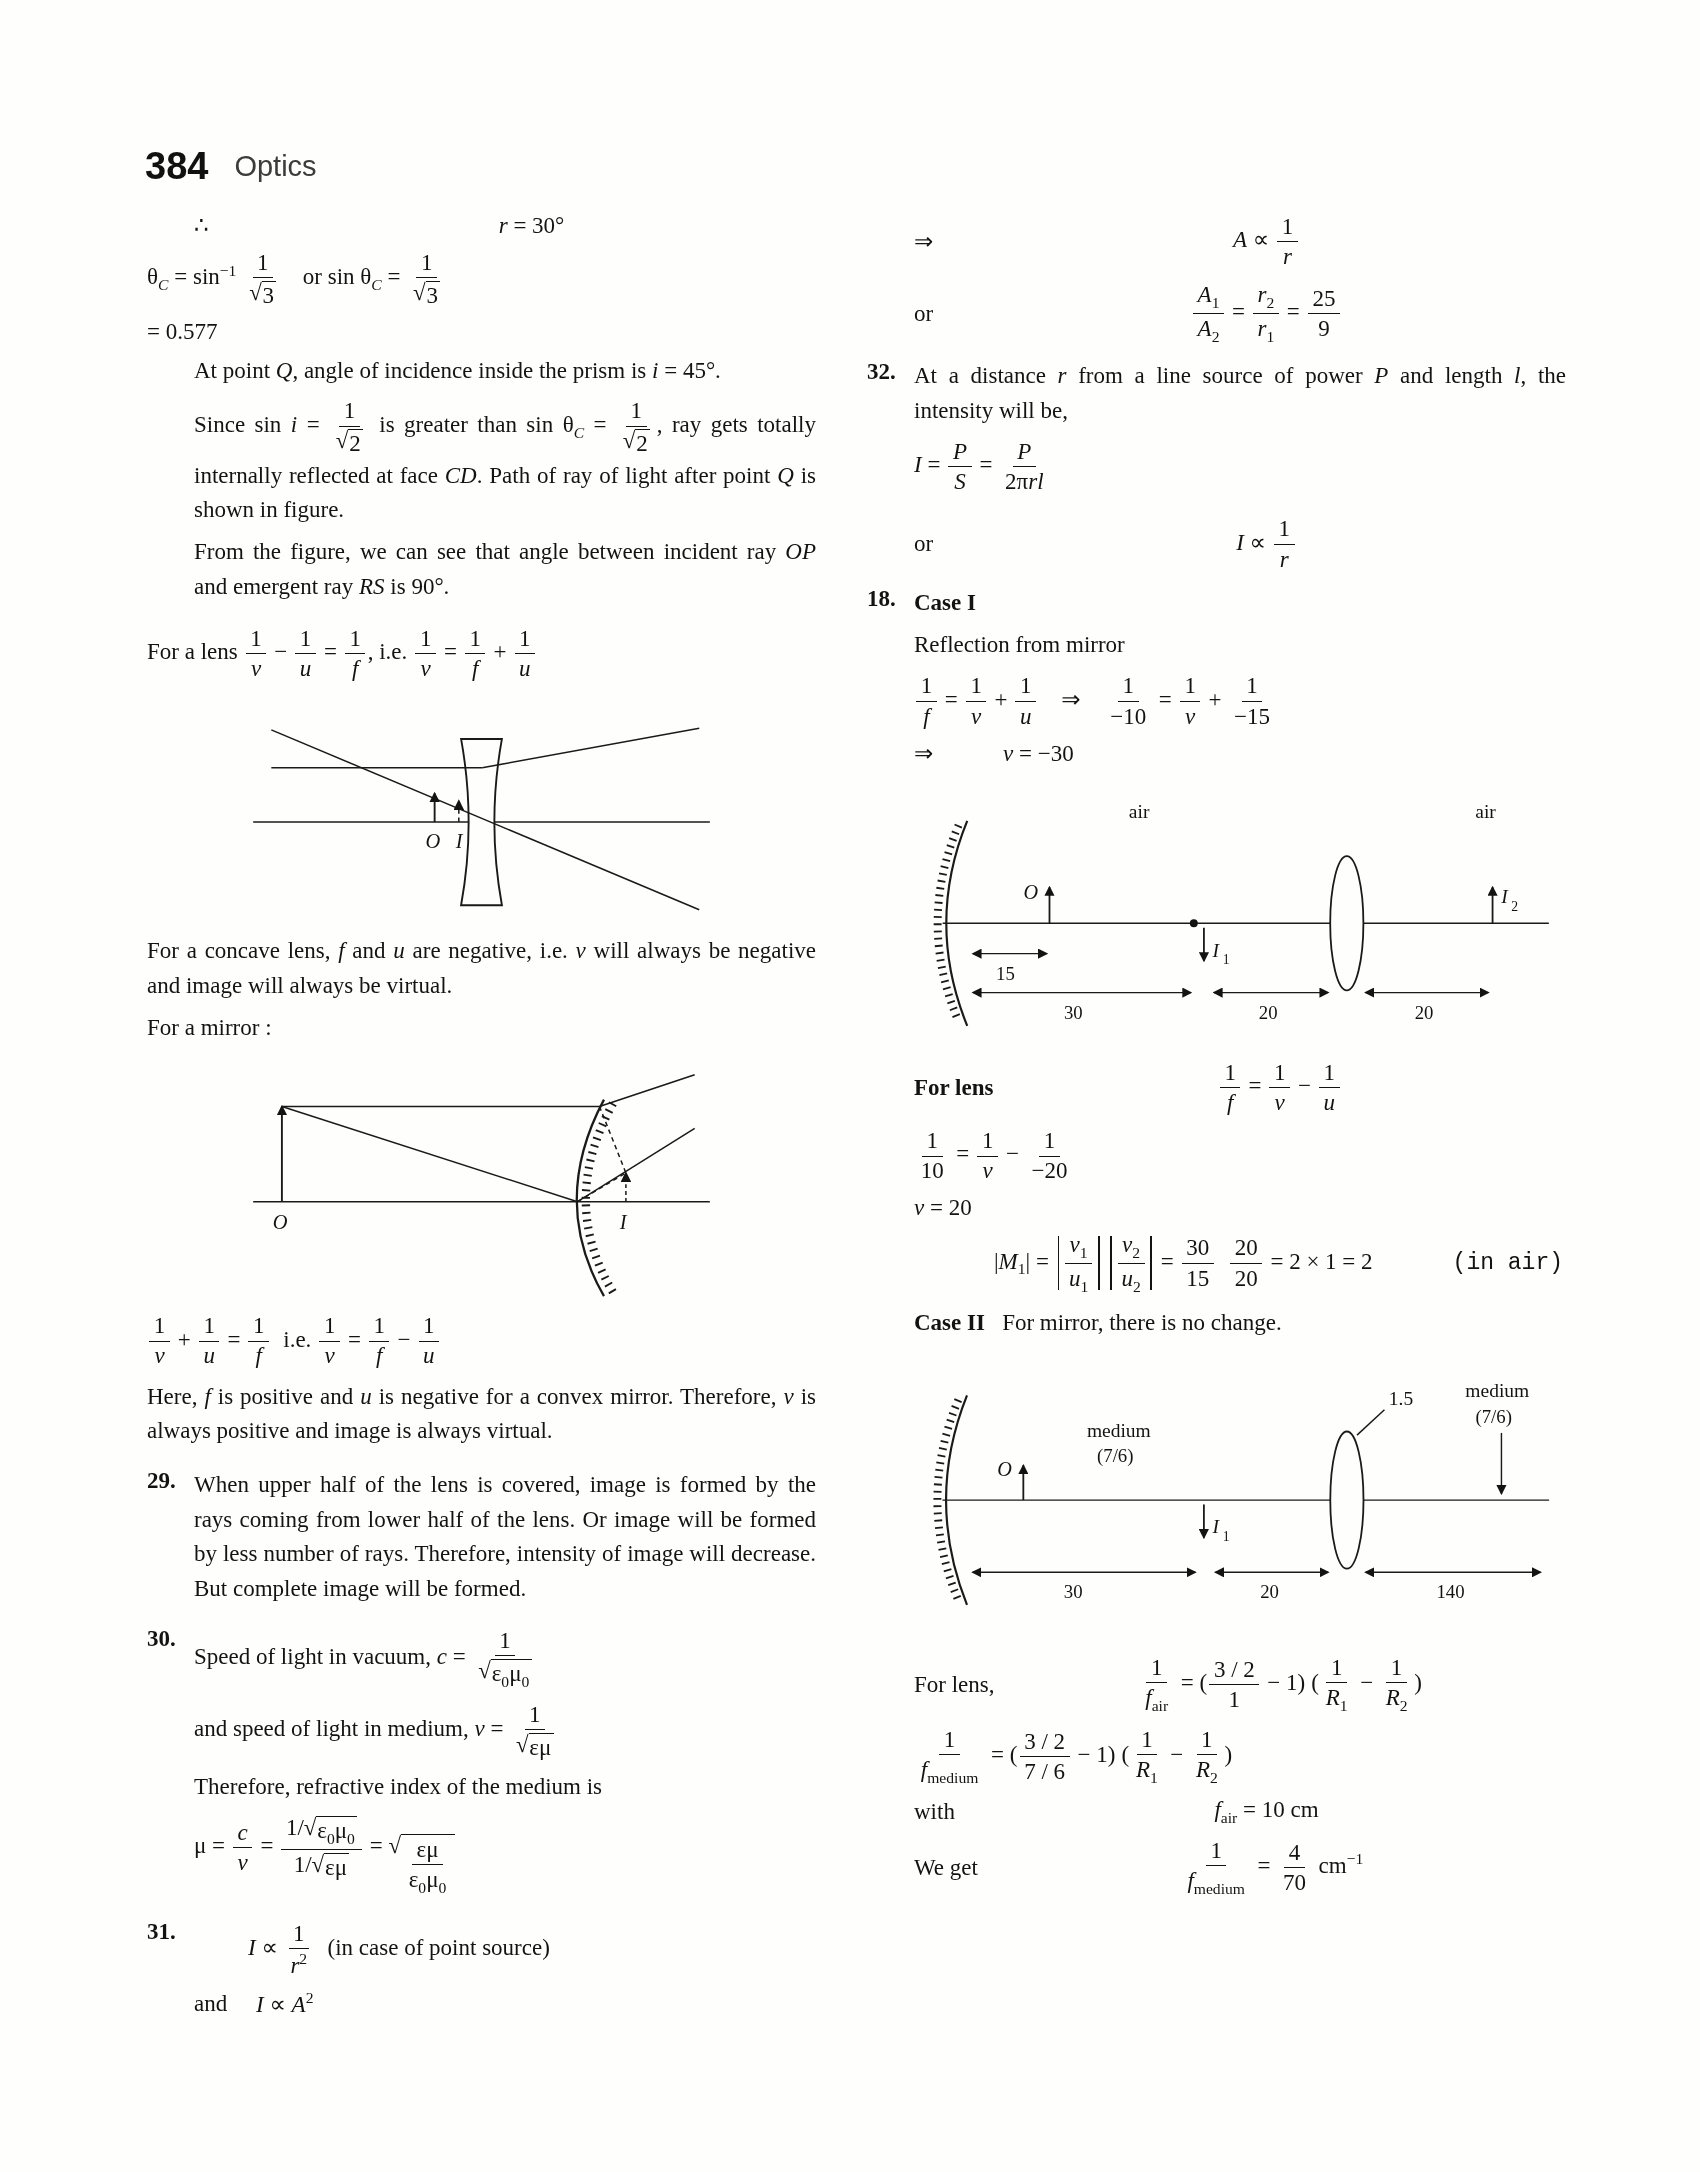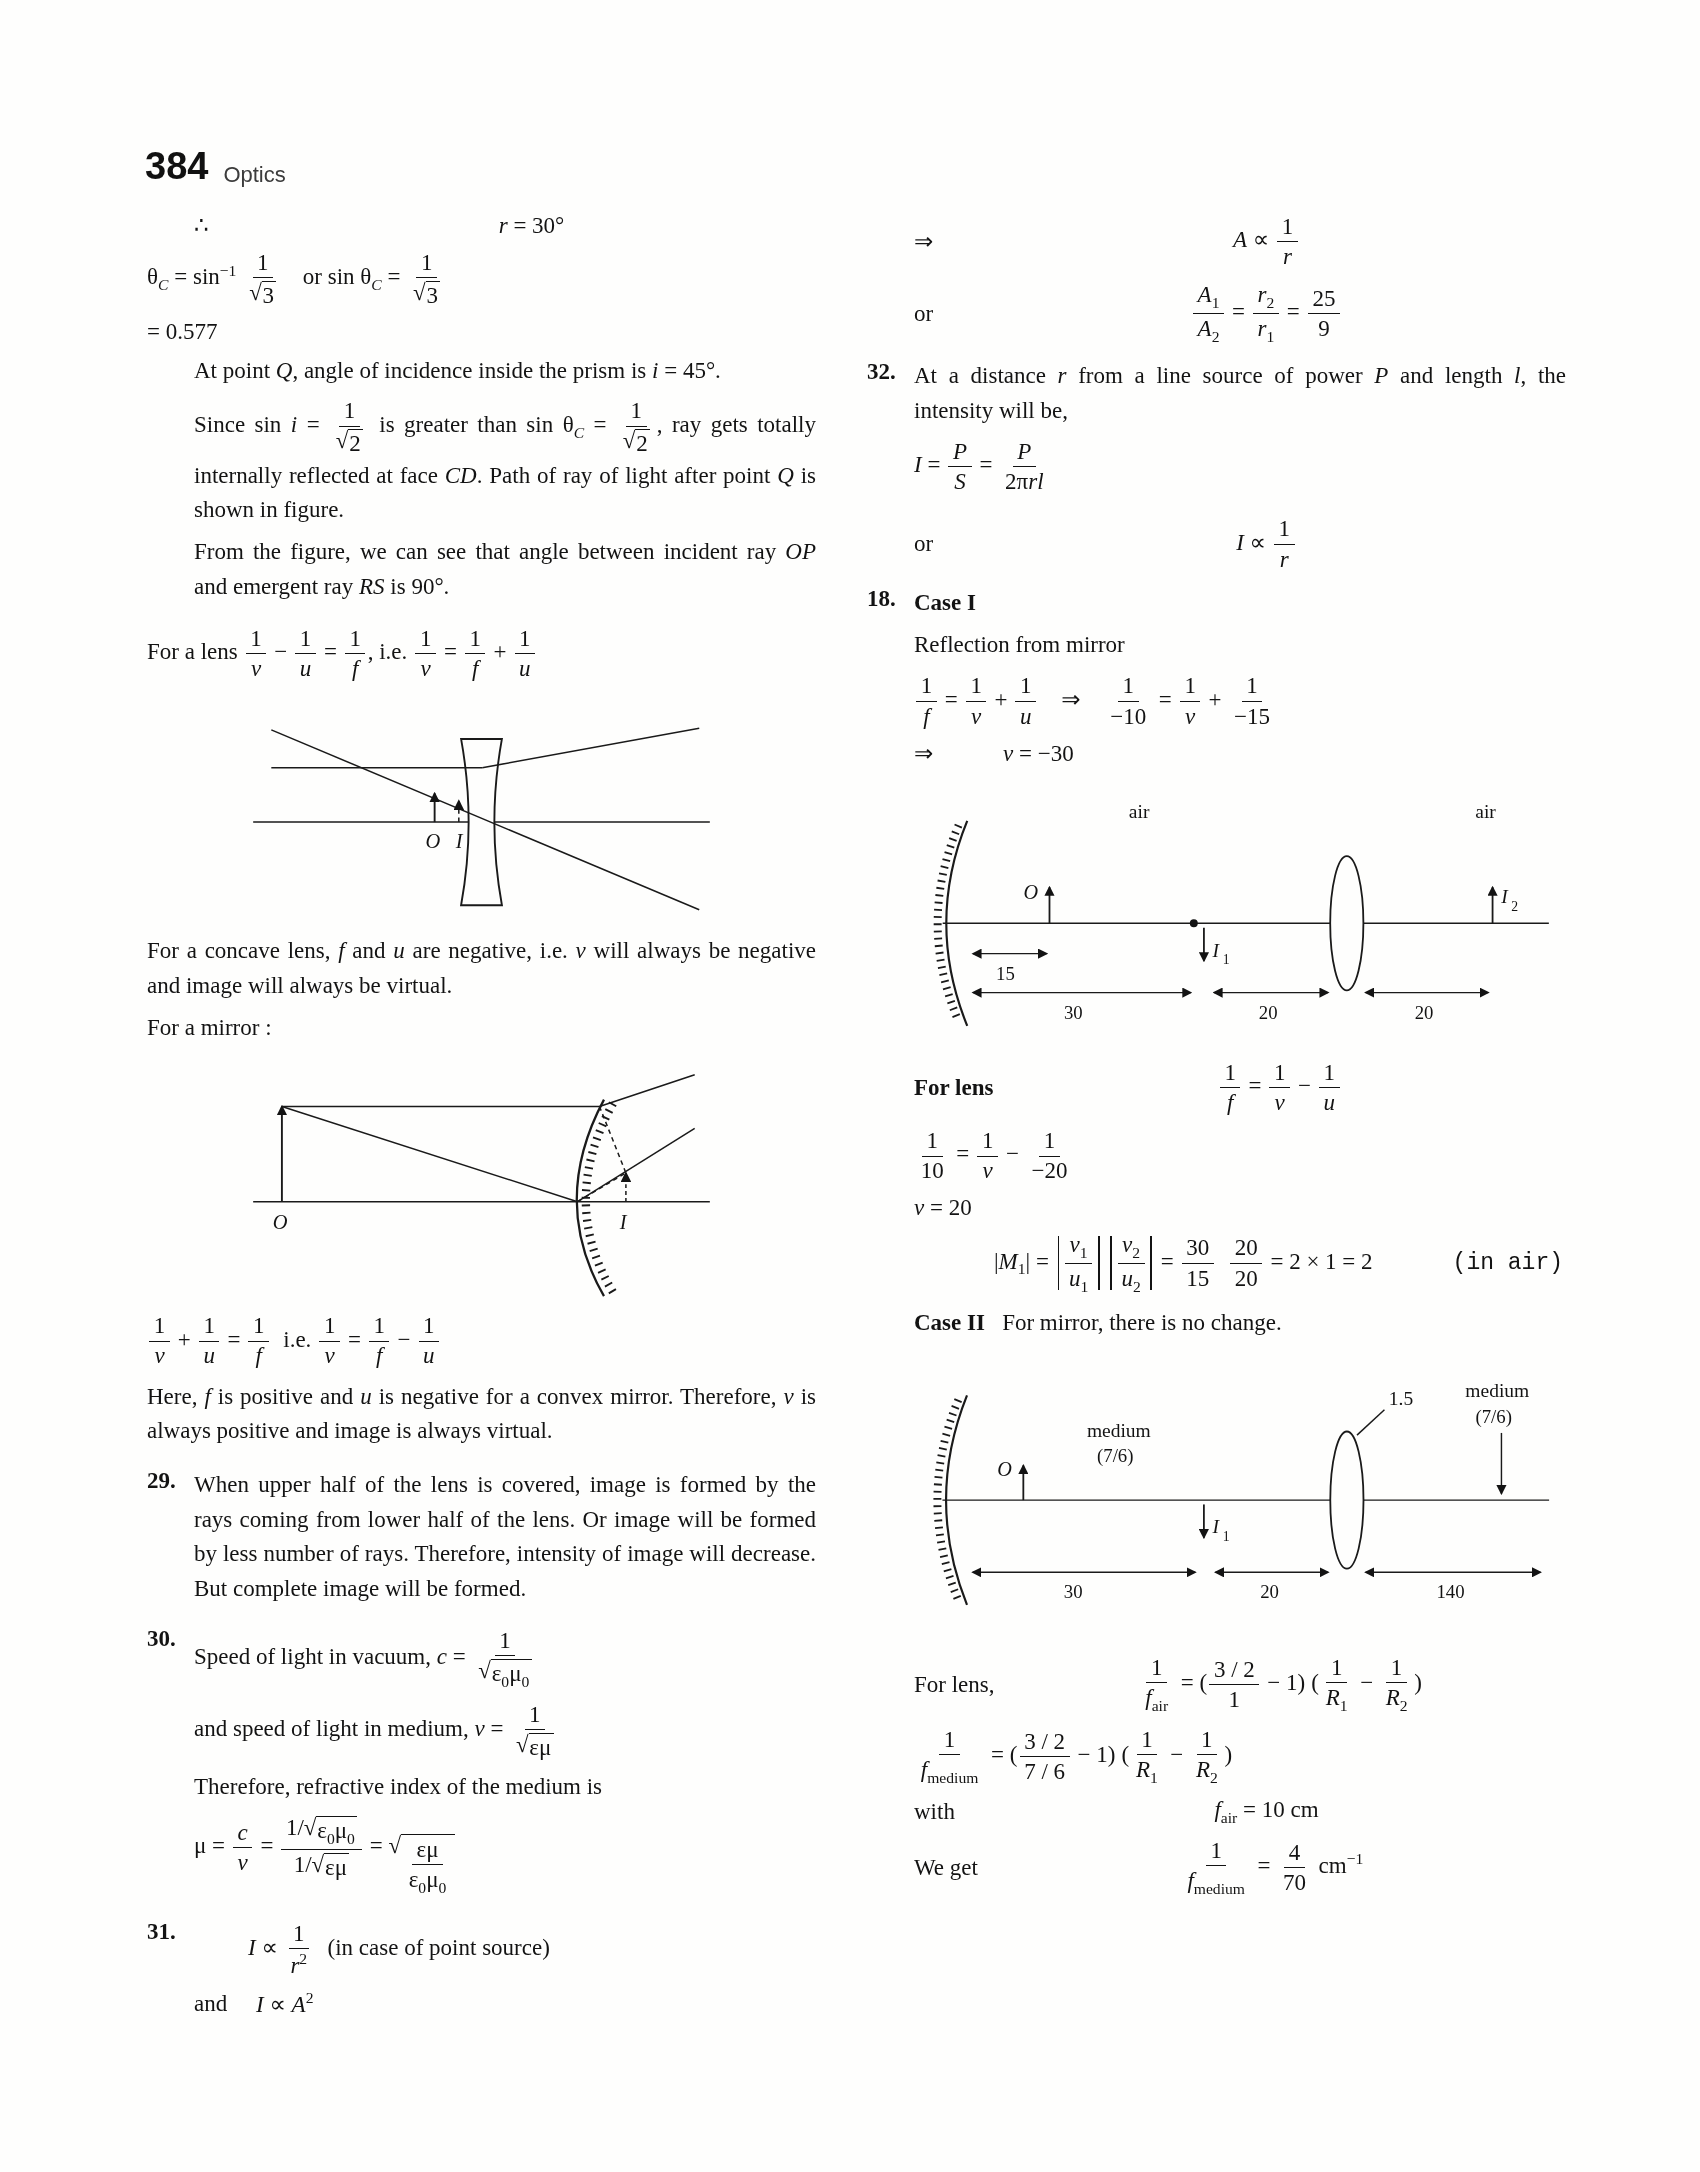--- a/index.html
+++ b/index.html
@@ -1,23 +1,23 @@
 <!DOCTYPE html>
 <html style="font-size:12px"><head>
 <meta charset="utf-8">
 <style>
   html,body{margin:0;padding:0;background:#d9d9d9;}
   .page{
     position:relative;width:1700px;height:2172px;background:#fefefd;
     font-family:"Liberation Serif",serif;font-size:23px;color:#131313;
     overflow:hidden;margin:0 auto;
   }
-  .pg-header{position:absolute;left:145px;top:145px;display:flex;align-items:flex-end;gap:15px;}
+  .pg-header{position:absolute;left:145px;top:145px;display:flex;align-items:center;gap:26px;}
   .pg-num{font-family:"Liberation Sans",sans-serif;font-weight:700;font-size:38px;color:#111;}
-  .pg-sec{font-family:"Liberation Sans",sans-serif;font-size:22px;color:#3c3c3c;}
+  .pg-sec{font-family:"Liberation Sans",sans-serif;font-size:29px;color:#3c3c3c;}
   .col{position:absolute;top:203px;}
   .col-l{left:147px;width:669px;}
   .col-r{left:867px;width:699px;}
 
   .para{margin:7.6px 0;text-align:justify;line-height:1.5;}
   .ind{margin-left:47px;}
   .item{display:flex;margin-top:12px;}
   .inum{flex:0 0 47px;font-weight:700;}
   .ibody{flex:1;min-width:0;}
 

